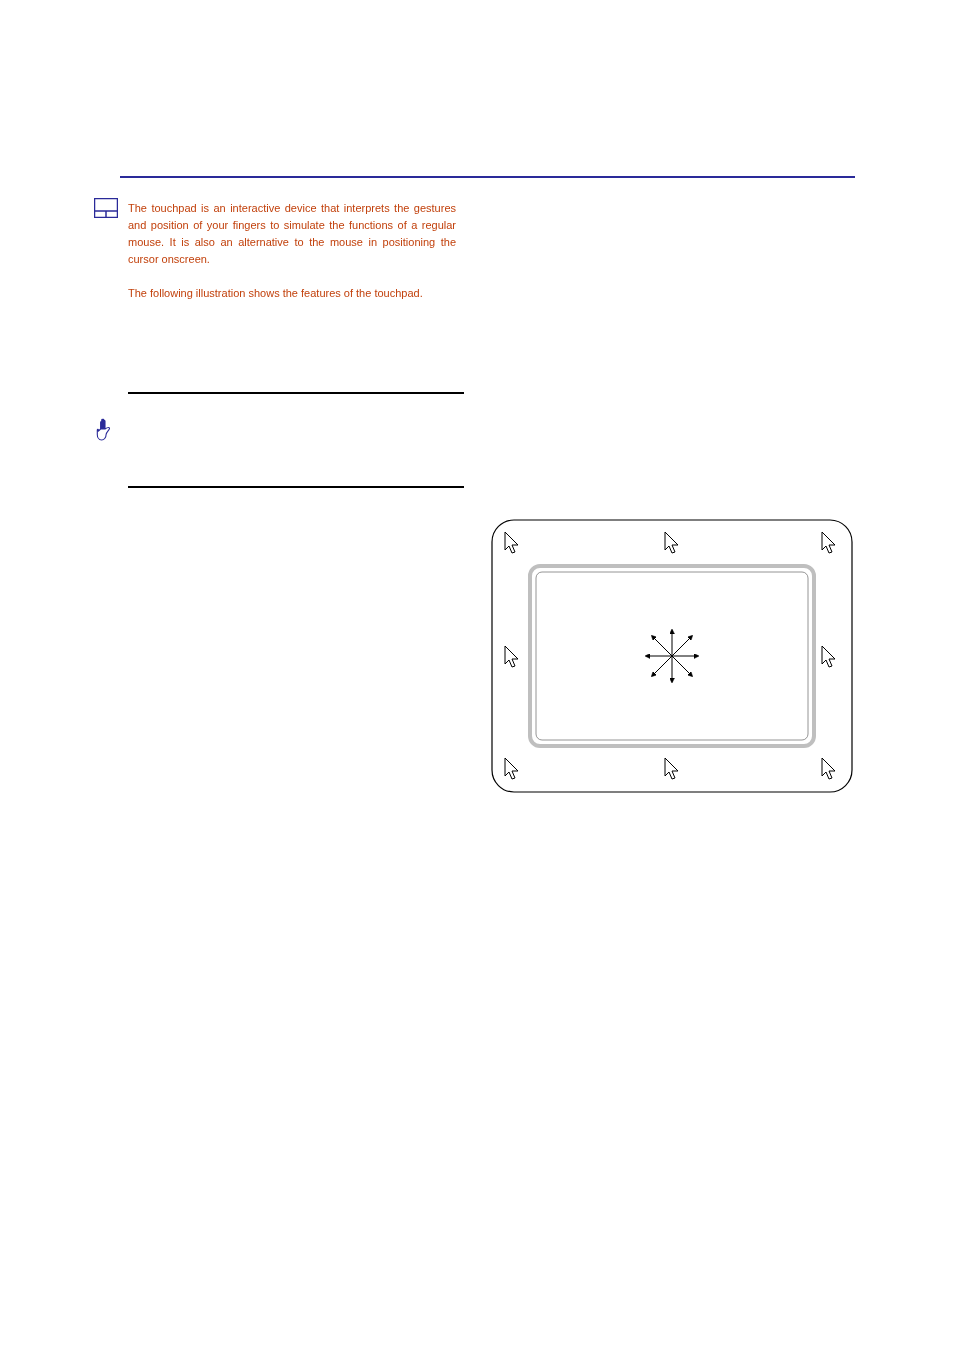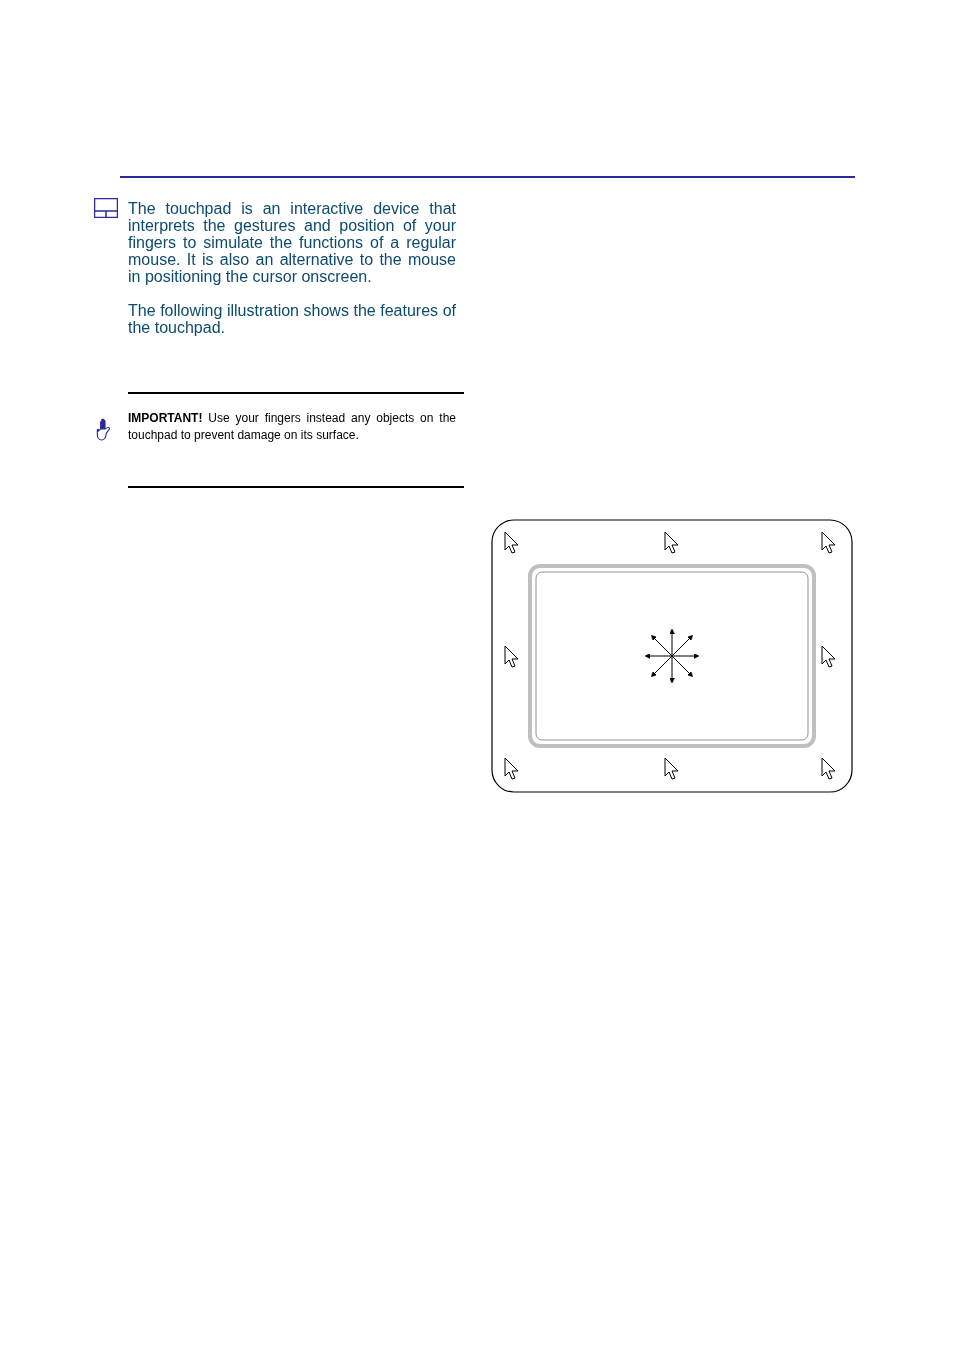--- a/index.html
+++ b/index.html
@@ -28,24 +28,24 @@
     left: 94px;
     top: 198px;
     width: 24px;
     height: 20px;
   }
   .intro-text {
     position: absolute;
     left: 128px;
     top: 200px;
     width: 328px;
-    font-size: 16px;
+    font-size: 11px;
     line-height: 17px;
     text-align: justify;
-    color: #0c4a6e;
+    color: #c2410c;
   }
   .intro-divider {
     position: absolute;
     left: 128px;
     top: 392px;
     width: 336px;
     height: 1.5px;
     background: #000;
   }
   .hand-icon {
@@ -112,23 +112,20 @@
 The following illustration shows the features of the touchpad.</div>
 
   <div class="intro-divider"></div>
 
   <div class="hand-icon">
     <svg width="22" height="24" viewBox="0 0 22 24">
       <path d="M6 10 L6 4 C6 3 7 3 7 4 L7 10 M7 4 L7 2 C7 1 8 1 8 2 L8 10 M8 2.5 L8 2 C8 1 9 1 9 2 L9 10 M9 3 L9 3 C9 2 10 2 10 3 L10 10 M10 10 C10 10 13 8 14 9 C15 10 11 13 11 15 C11 18 9 20 7 20 C4 20 3 17 3 15 L3 11 C3 10 4 10 4 11 L4 12 L6 10 Z" fill="none" stroke="#2a2a99" stroke-width="1" stroke-linecap="round" stroke-linejoin="round" transform="translate(2,0) scale(1.1)"></path>
     </svg>
   </div>
 
-  <div class="important-text">
-    <b>IMPORTANT!</b><span> Use your fingers instead any objects on the touchpad to prevent damage on its surface.</span>
-  </div>
 
   <div class="important-divider"></div>
 
 
   <div class="figure2">
     <svg width="364" height="276" viewBox="0 0 364 276">
 
       <rect x="2" y="2" width="360" height="272" rx="22" ry="22" fill="none" stroke="#000" stroke-width="1.2"></rect>
 
       <rect x="40" y="48" width="284" height="180" rx="10" ry="10" fill="none" stroke="#bfbfbf" stroke-width="4"></rect>

